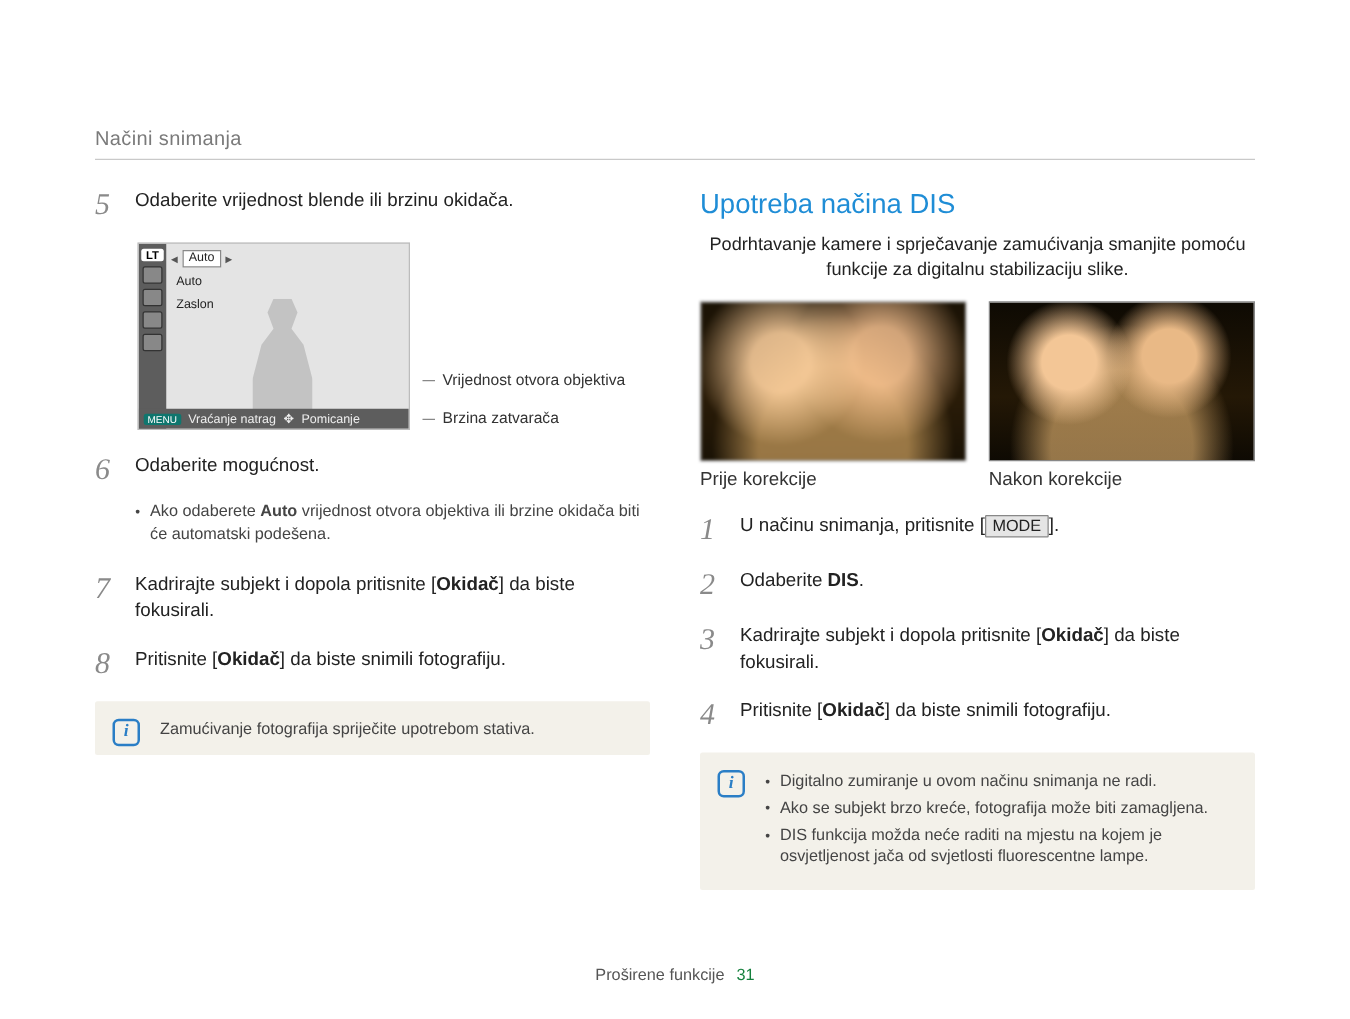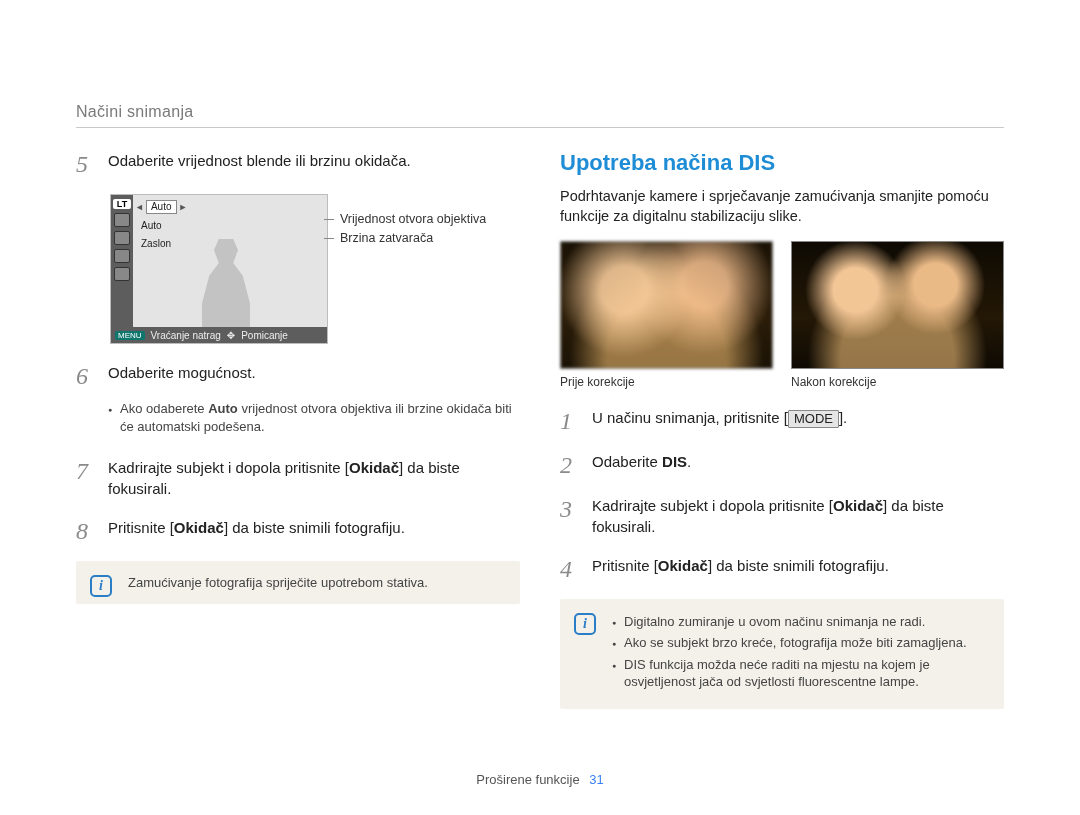--- a/index.html
+++ b/index.html
@@ -40,21 +40,21 @@
     line-height: 1;
     padding-top: 2px;
   }
   .step-body { flex: 1 1 auto; font-size: 15px; line-height: 1.4; }
   .step-body .note-list { margin-top: 17px; }
   .note-list { list-style: none; padding-left: 0; font-size: 13px; color: #444; }
   .note-list li { position: relative; padding-left: 12px; margin-bottom: 4px; line-height: 1.35; }
   .note-list li::before { content: '●'; font-size: 7px; position: absolute; left: 0; top: 5px; color: #444; }
 
   
-  .lcd-wrap { display: flex; margin: 8px 0 18px 34px; align-items: flex-start; }
+  .lcd-wrap { display: flex; gap: 14px; margin: 8px 0 18px 34px; align-items: flex-end; }
   .lcd {
     width: 218px; height: 150px;
     background: #e4e4e4;
     border: 1px solid #bcbcbc;
     position: relative;
     overflow: hidden;
   }
   .lcd-left {
     position: absolute; left: 0; top: 0; width: 22px; height: 100%;
     background: #5d5d5d;
@@ -103,24 +103,24 @@
     width:22px; height:22px; border:2px solid #2a7ec6; border-radius:5px;
     display:flex; align-items:center; justify-content:center;
     color:#2a7ec6; font-weight:bold; font-style:italic;
     font-family: Georgia, serif; font-size:14px;
   }
 
   
   h2.section {
     color: #1f8dd6;
     font-size: 22px;
-    font-weight: 700;
+    font-weight: 400;
     margin-bottom: 10px;
   }
-  .rintro { font-size: 14.5px; line-height: 1.4; margin-bottom: 14px; }
+  .rintro { font-size: 14.5px; line-height: 1.4; margin-bottom: 14px; text-align: center; }
   .photos { display:flex; gap:18px; margin-bottom:6px; }
   .photo-col { flex:1 1 0; }
   .photo {
     width: 100%; height: 128px;
     border:1px solid #888;
   }
   .photo.blurry {
     background:
       radial-gradient(circle at 30% 38%, rgba(255,210,160,.85) 0 14%, transparent 40%),
       radial-gradient(circle at 68% 34%, rgba(255,200,150,.8) 0 14%, transparent 42%),
@@ -128,33 +128,33 @@
       linear-gradient(180deg,#1a1205 0%, #2a1c08 60%, #1a1205 100%);
     filter: blur(1.4px);
   }
   .photo.sharp {
     background:
       radial-gradient(circle at 30% 38%, #f3c696 0 13%, transparent 30%),
       radial-gradient(circle at 68% 34%, #e9b986 0 13%, transparent 30%),
       radial-gradient(ellipse at 50% 92%, rgba(240,190,120,.6) 0 38%, transparent 60%),
       linear-gradient(180deg,#0e0a03 0%, #241806 60%, #0e0a03 100%);
   }
-  .caption { font-size: 12px; color:#333; margin-top:6px; }
+  .caption { font-size: 15px; color:#333; margin-top:6px; }
   .kbd {
     display:inline-block; border:1px solid #888; padding:0 5px;
     font-size:13px; line-height:1.3; border-radius:1px;
     background:#e5e5e5;
   }
   b { font-weight: bold; }
 
   .footer {
     position:absolute; bottom:28px; left:0; right:0;
     text-align:center; font-size:13px; color:#555;
   }
-  .footer .pg { color:#3b82f6; margin-left:6px; }
+  .footer .pg { color:#15803d; margin-left:6px; }
 </style>
 </head>
 <body>
 
 <div class="breadcrumb">Načini snimanja</div>
 
 <div class="columns">
 
   <div class="col lcol">
 
@@ -186,21 +186,21 @@
         <div class="lcd-silhouette"></div>
         <div class="lcd-footer">
           <span class="menu">MENU</span>
           <span>Vraćanje natrag</span>
           <span>✥</span>
           <span>Pomicanje</span>
         </div>
       </div>
       <div class="lcd-annot">
         <div class="line">Vrijednost otvora objektiva</div>
-        <div class="line" style="margin-top:0;">Brzina zatvarača</div>
+        <div class="line" style="margin-top:12px;">Brzina zatvarača</div>
       </div>
     </div>
 
     <div class="step">
       <div class="step-num">6</div>
       <div class="step-body">
         <span>Odaberite mogućnost.</span>
         <ul class="note-list">
           <li>
             <span>Ako odaberete </span><b>Auto</b><span> vrijednost otvora objektiva ili brzine okidača biti će automatski podešena.</span>

